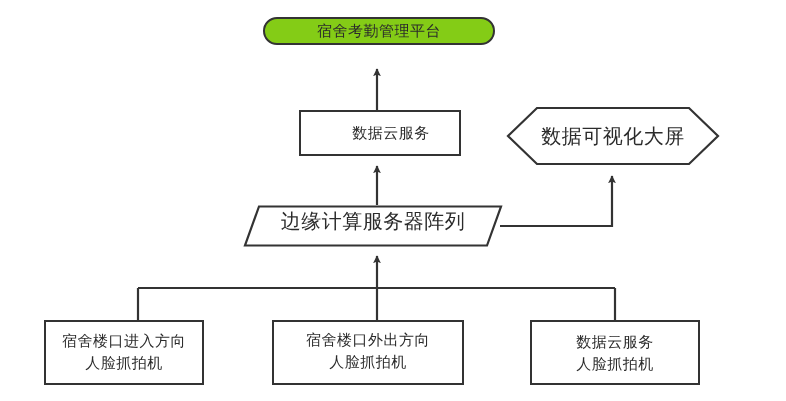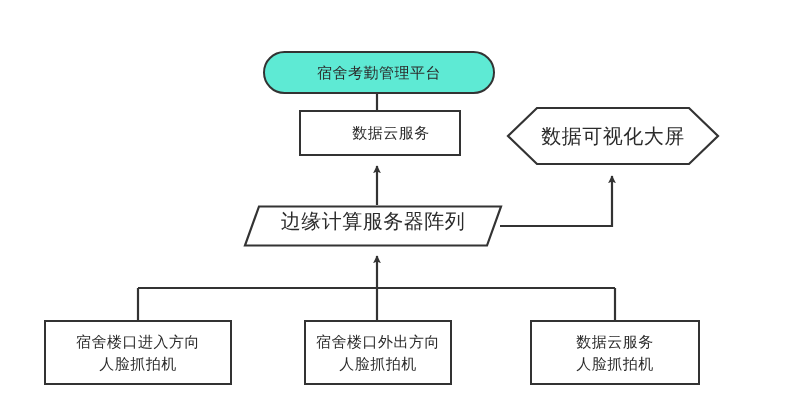--- a/index.html
+++ b/index.html
@@ -20,36 +20,35 @@
     font-size:15px;
     line-height:1.45;
     letter-spacing:0.5px;
     box-sizing:border-box;
     white-space:pre-line;
     z-index:2;
   }
 
   
   .n-platform{
-    left:263px;top:17px;width:232px;height:43px;
+    left:263px;top:17px;width:232px;height:28px;
     border:2px solid #333333;
     border-radius:22px;
-    background:#5eead4;
-    margin-top:34px;
+    background:#84cc16;
   }
 
   
   .n-rect{
     border:2px solid #333333;
     background:#ffffff;
   }
   .n-cloud{left:299px;top:110px;width:162px;height:46px;padding-left:22px;}
 
-  .n-cam1{left:44px;top:320px;width:188px;height:65px;}
-  .n-cam2{left:304px;top:320px;width:148px;height:65px;}
+  .n-cam1{left:44px;top:320px;width:160px;height:65px;font-family:Liberation Serif, serif;}
+  .n-cam2{left:272px;top:320px;width:192px;height:65px;font-family:Liberation Mono, monospace;}
   .n-cam3{left:530px;top:320px;width:170px;height:65px;}
 
   
   .poly-wrap{position:absolute;z-index:2;}
   .poly-wrap svg{position:absolute;left:0;top:0;overflow:visible;}
   .poly-label{
     position:absolute;left:0;top:0;width:100%;height:100%;
     display:flex;align-items:center;justify-content:center;
     color:#2b2b2b;font-size:20px;letter-spacing:0.5px;
     font-family:"Liberation Sans","DejaVu Sans",sans-serif;

